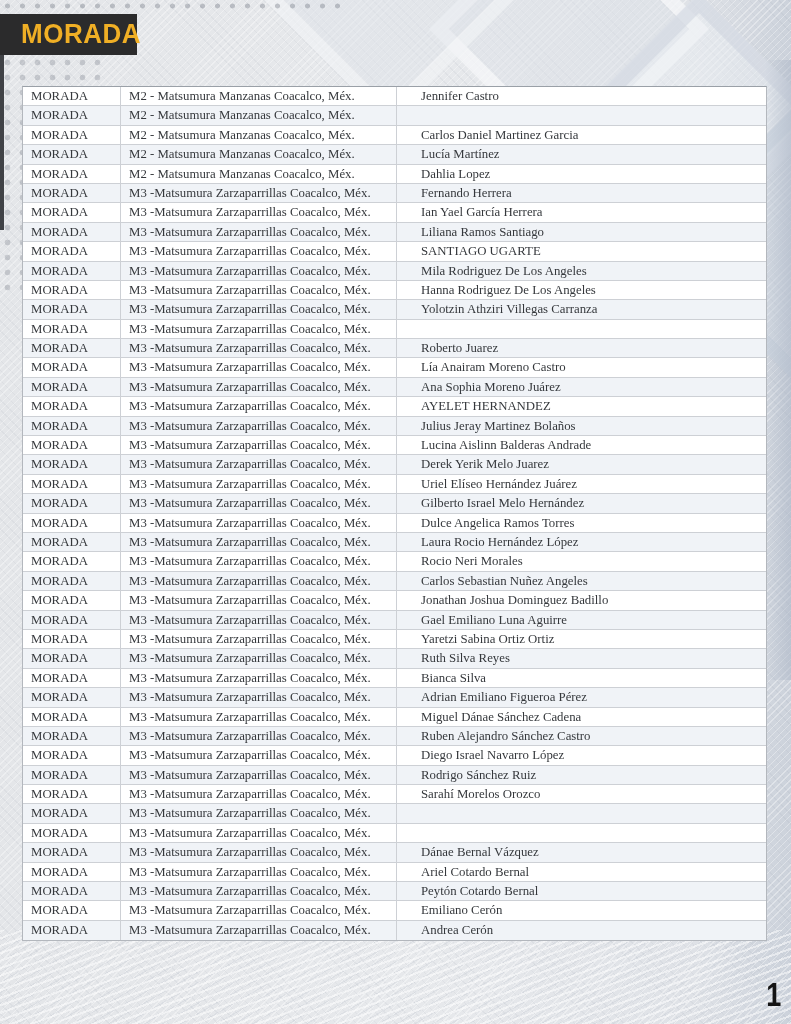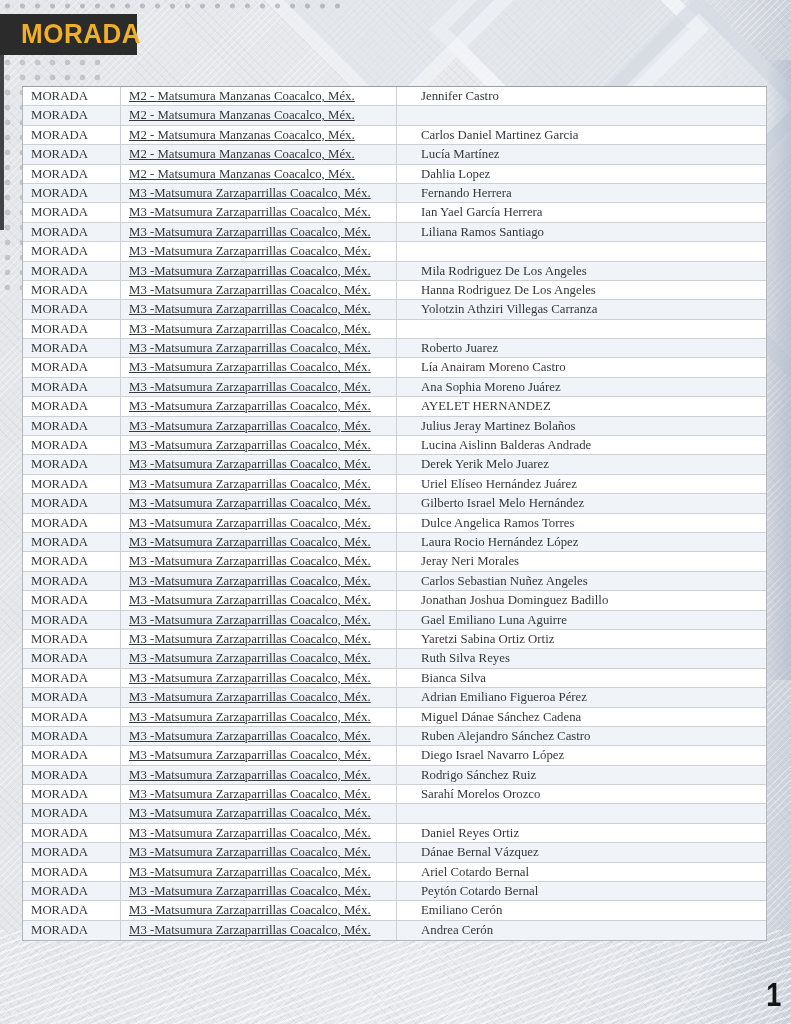--- a/index.html
+++ b/index.html
@@ -98,21 +98,21 @@
   .tcell{
     font-size:12.8px;
     color:#35383c;
     padding-left:8px;
     white-space:nowrap;
     overflow:hidden;
     box-sizing:border-box;
     border-right:1px solid #cdd0d5;
   }
   .tcell.c0{width:98px;}
-  .tcell.c1{width:276px;text-decoration:underline;}
+  .tcell.c1{width:276px;}
   .tcell.c2{flex:1;border-right:none;margin-left:16px;}
 
   
   .page-number{
     position:absolute;right:10px;bottom:10px;
     font-family:"Liberation Sans", sans-serif;
     font-weight:bold;
     font-size:33px;
     color:#141414;
     transform:scaleX(0.82);
@@ -176,20 +176,21 @@
         <div class="tcell c2">Ian Yael García Herrera</div>
       </div>
       <div class="trow alt">
         <div class="tcell c0">MORADA</div>
         <div class="tcell c1">M3 -Matsumura Zarzaparrillas Coacalco, Méx.</div>
         <div class="tcell c2">Liliana Ramos Santiago</div>
       </div>
       <div class="trow">
         <div class="tcell c0">MORADA</div>
         <div class="tcell c1">M3 -Matsumura Zarzaparrillas Coacalco, Méx.</div>
+        <div class="tcell c2">SANTIAGO UGARTE</div>
       </div>
       <div class="trow alt">
         <div class="tcell c0">MORADA</div>
         <div class="tcell c1">M3 -Matsumura Zarzaparrillas Coacalco, Méx.</div>
         <div class="tcell c2">Mila Rodriguez De Los Angeles</div>
       </div>
       <div class="trow">
         <div class="tcell c0">MORADA</div>
         <div class="tcell c1">M3 -Matsumura Zarzaparrillas Coacalco, Méx.</div>
         <div class="tcell c2">Hanna Rodriguez De Los Angeles</div>
@@ -254,21 +255,21 @@
         <div class="tcell c2">Dulce Angelica Ramos Torres</div>
       </div>
       <div class="trow alt">
         <div class="tcell c0">MORADA</div>
         <div class="tcell c1">M3 -Matsumura Zarzaparrillas Coacalco, Méx.</div>
         <div class="tcell c2">Laura Rocio Hernández López</div>
       </div>
       <div class="trow">
         <div class="tcell c0">MORADA</div>
         <div class="tcell c1">M3 -Matsumura Zarzaparrillas Coacalco, Méx.</div>
-        <div class="tcell c2">Jeray Neri Morales</div>
+        <div class="tcell c2">Rocio Neri Morales</div>
       </div>
       <div class="trow alt">
         <div class="tcell c0">MORADA</div>
         <div class="tcell c1">M3 -Matsumura Zarzaparrillas Coacalco, Méx.</div>
         <div class="tcell c2">Carlos Sebastian Nuñez Angeles</div>
       </div>
       <div class="trow">
         <div class="tcell c0">MORADA</div>
         <div class="tcell c1">M3 -Matsumura Zarzaparrillas Coacalco, Méx.</div>
         <div class="tcell c2">Jonathan Joshua Dominguez Badillo</div>
@@ -323,21 +324,20 @@
         <div class="tcell c1">M3 -Matsumura Zarzaparrillas Coacalco, Méx.</div>
         <div class="tcell c2">Sarahí Morelos Orozco</div>
       </div>
       <div class="trow alt">
         <div class="tcell c0">MORADA</div>
         <div class="tcell c1">M3 -Matsumura Zarzaparrillas Coacalco, Méx.</div>
       </div>
       <div class="trow">
         <div class="tcell c0">MORADA</div>
         <div class="tcell c1">M3 -Matsumura Zarzaparrillas Coacalco, Méx.</div>
-        <div class="tcell c2">Daniel Reyes Ortiz</div>
       </div>
       <div class="trow alt">
         <div class="tcell c0">MORADA</div>
         <div class="tcell c1">M3 -Matsumura Zarzaparrillas Coacalco, Méx.</div>
         <div class="tcell c2">Dánae Bernal Vázquez</div>
       </div>
       <div class="trow">
         <div class="tcell c0">MORADA</div>
         <div class="tcell c1">M3 -Matsumura Zarzaparrillas Coacalco, Méx.</div>
         <div class="tcell c2">Ariel Cotardo Bernal</div>

